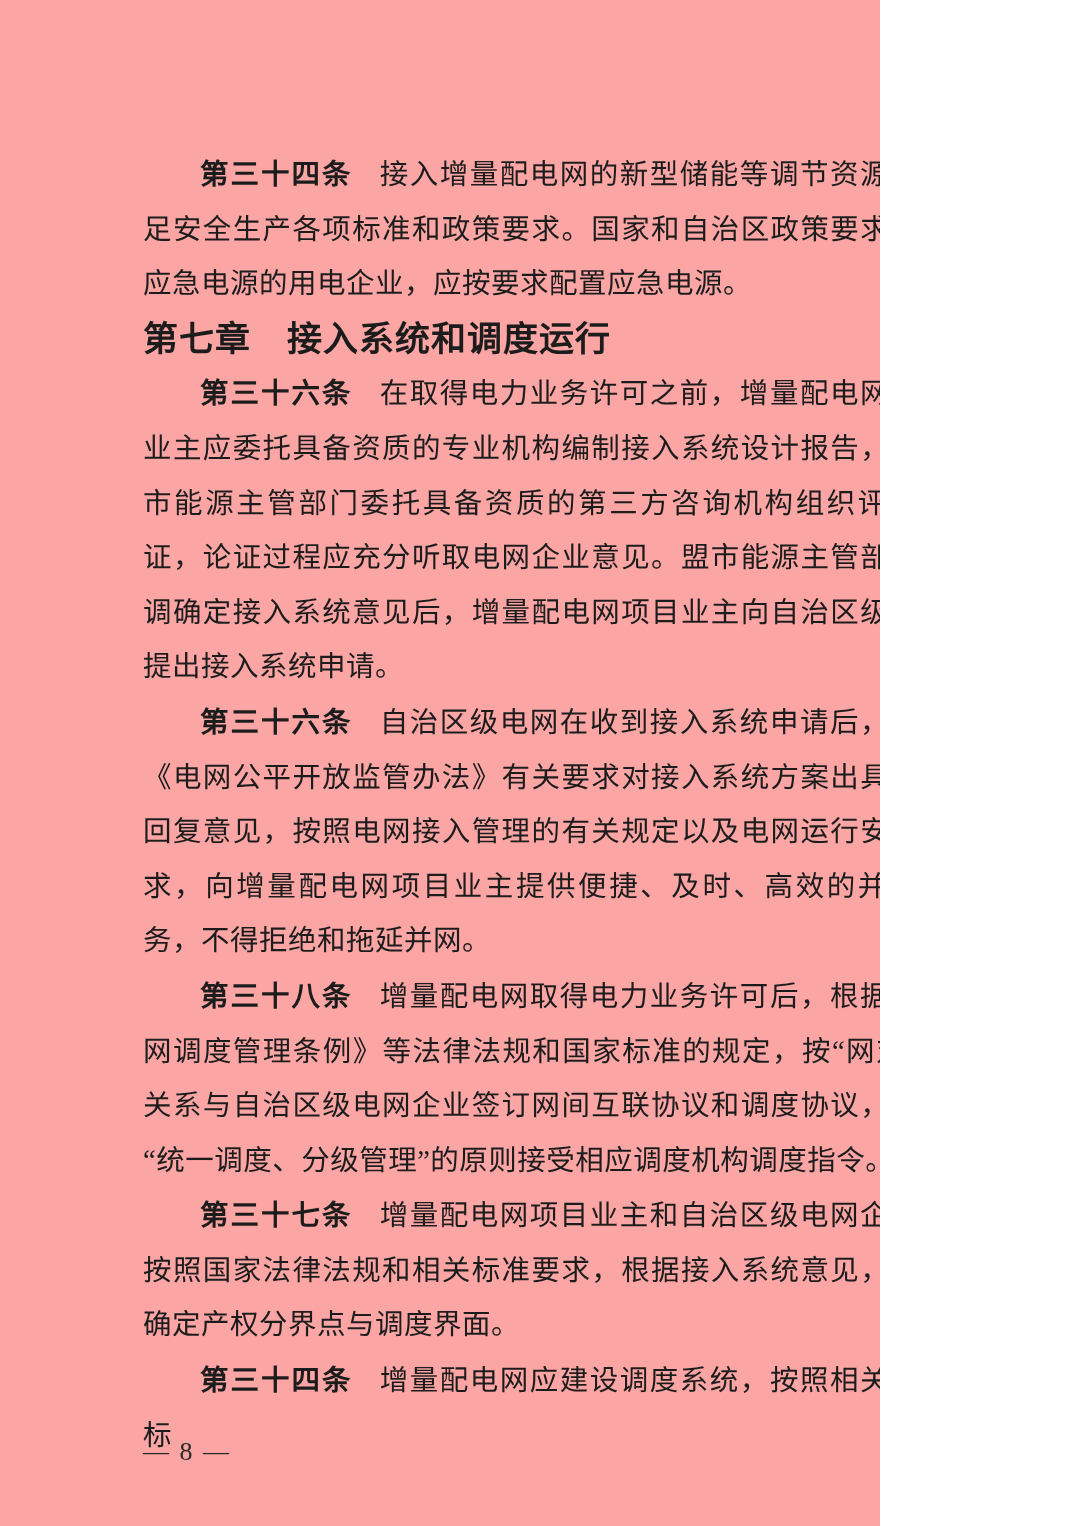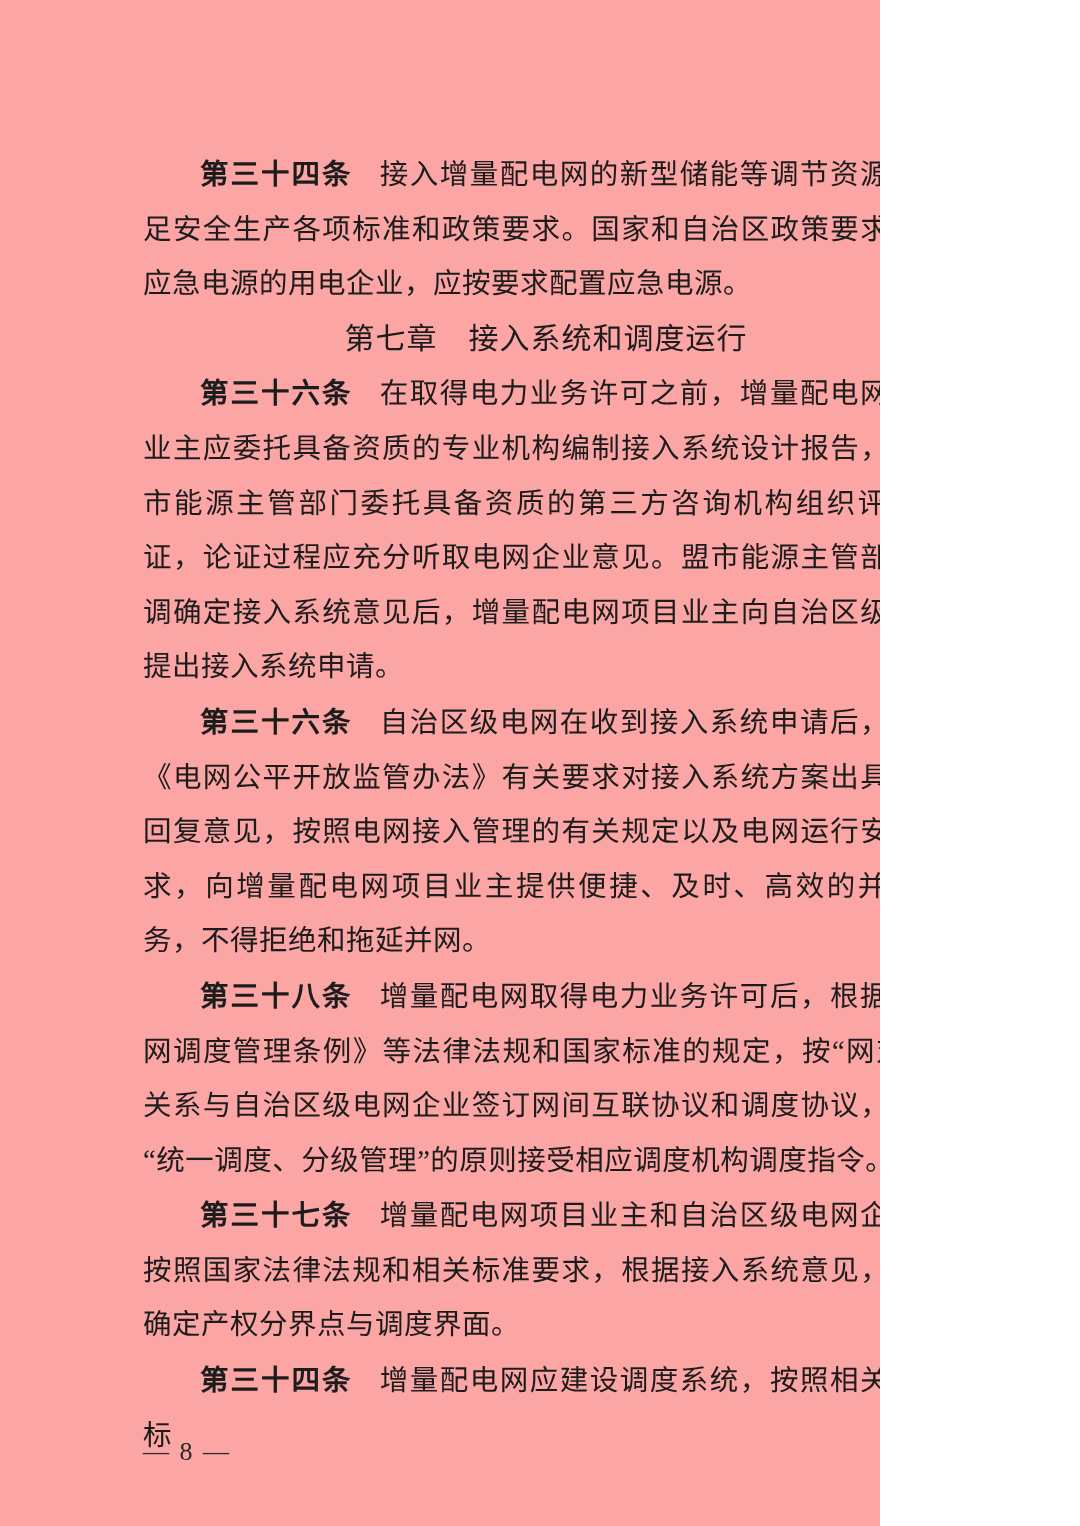--- a/index.html
+++ b/index.html
@@ -33,25 +33,24 @@
     font-family: "Liberation Serif", "DejaVu Serif", serif;
   }
   .art-num {
     font-family: "Liberation Sans", "DejaVu Sans", sans-serif;
     font-weight: 700;
     padding-right: 0.95em;
     letter-spacing: 1px;
   }
   .chapter {
     margin: 0;
-    font-size: 30px;
+    font-size: 35px;
     line-height: 54.6px;
-    text-align: center;
     text-indent: 0;
-    font-weight: 400;
+    font-weight: 700;
     font-family: "Liberation Sans", "DejaVu Sans", sans-serif;
     letter-spacing: 1px;
   }
   .page-footer {
     position: absolute;
     left: 143px;
     top: 1432px;
     font-size: 26px;
     line-height: 40px;
     color: #2a2a2a;

